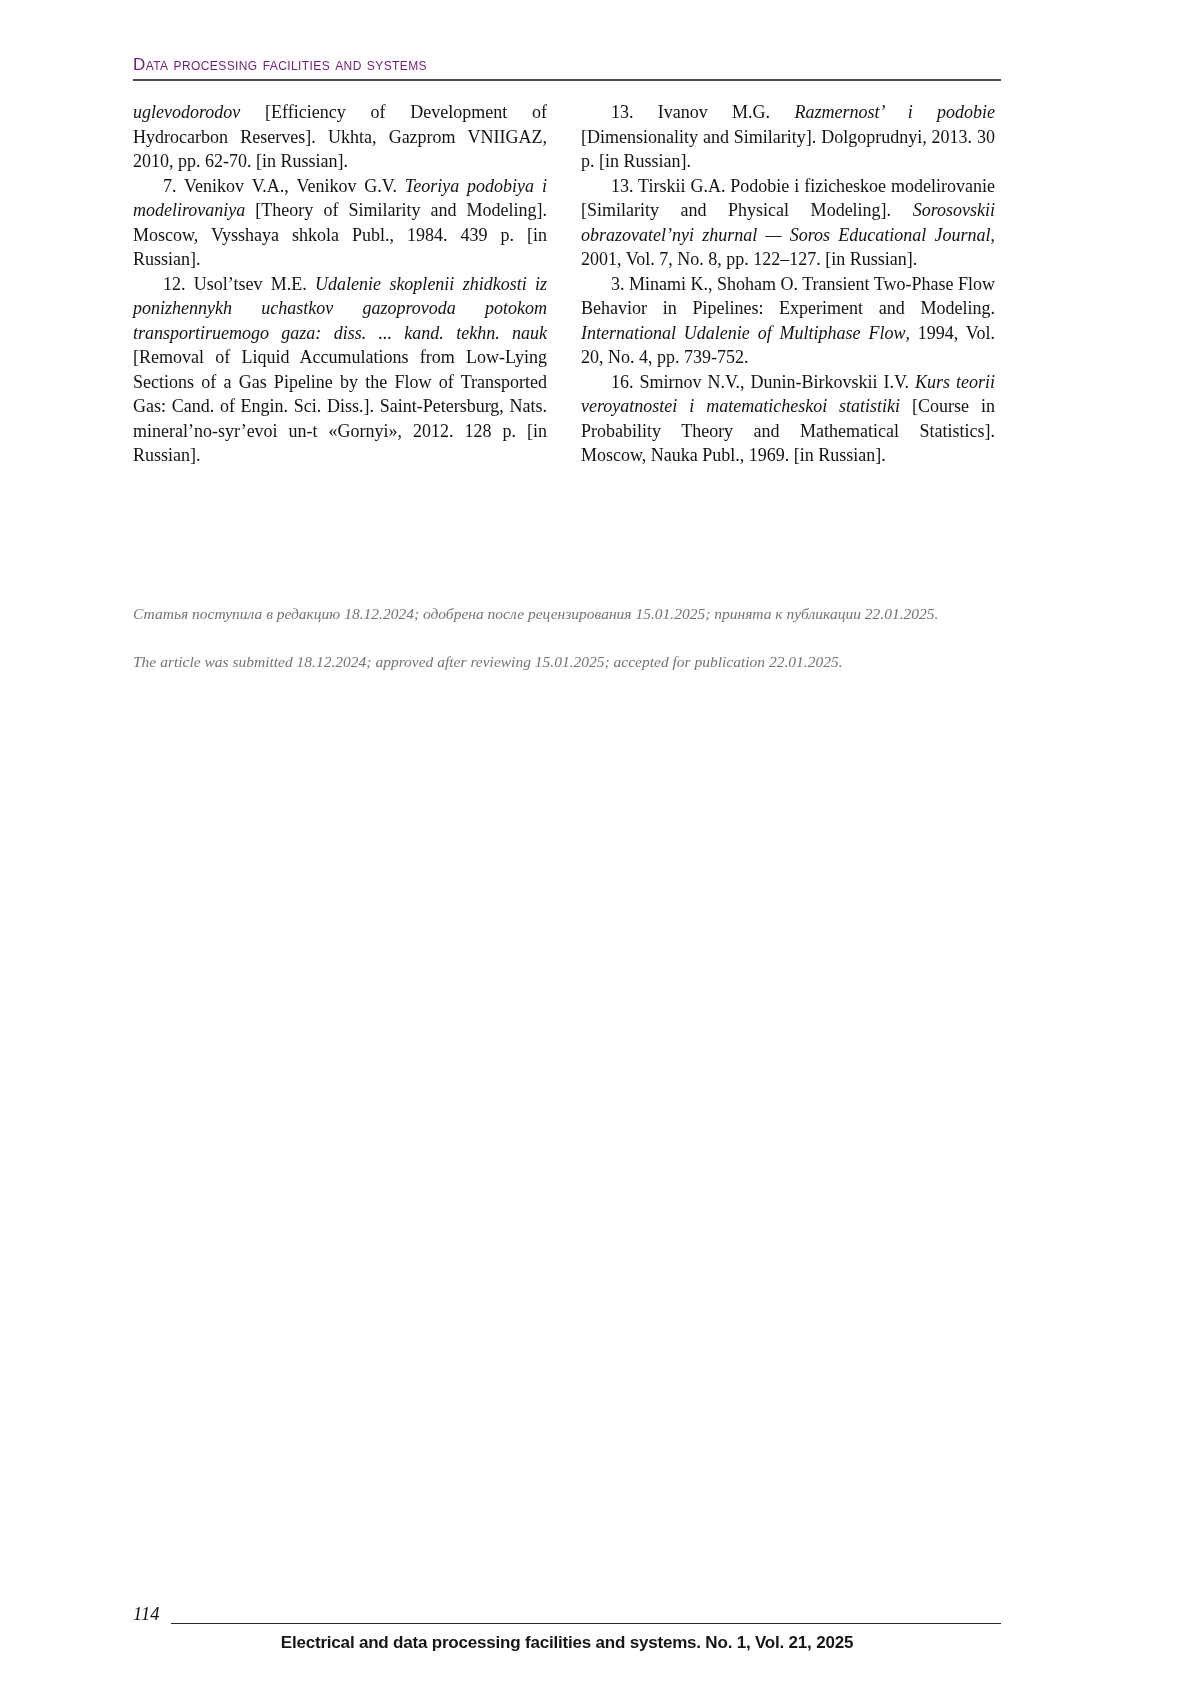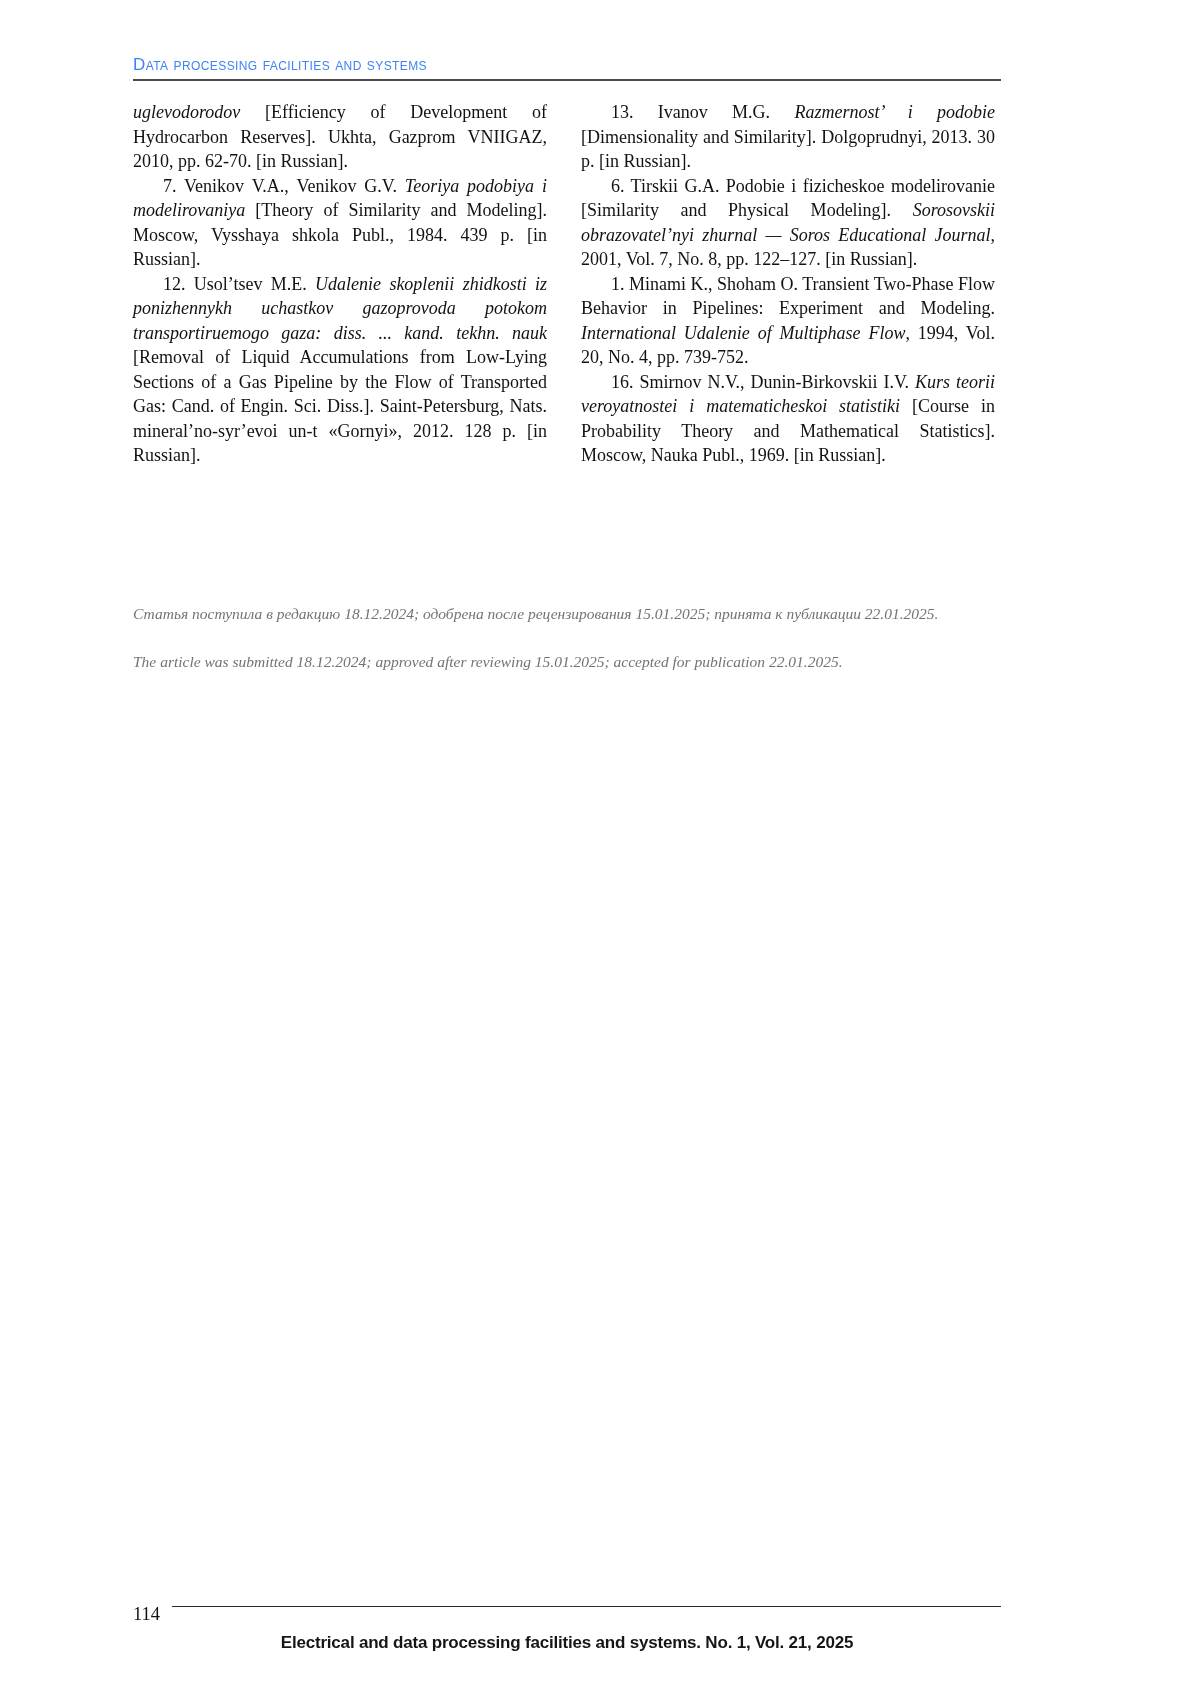--- a/index.html
+++ b/index.html
@@ -21,21 +21,21 @@
     position: absolute;
     top: 55px;
     left: 133px;
     width: 868px;
   }
   .running-head-text {
     font-family: "Liberation Sans", sans-serif;
     font-variant: small-caps;
     font-size: 17px;
     letter-spacing: 0.4px;
-    color: #3b82f6;
+    color: #701a75;
   }
   .head-rule {
     margin-top: 4px;
     border-top: 2px solid #4a4a4a;
     height: 0;
   }
   
   .columns {
     position: absolute;
     top: 100px;
@@ -75,21 +75,22 @@
   }
   
   .page-footer {
     position: absolute;
     top: 1605px;
     left: 133px;
     width: 868px;
   }
   .footer-rule-row {
     display: flex;
-    align-items: flex-start;
+    align-items: flex-end;
+    font-style: italic;
   }
   .page-number {
     font-size: 18.5px;
     padding-right: 12px;
     line-height: 1;
   }
   .footer-line {
     flex: 1;
     border-top: 1.8px solid #2a2a2a;
     height: 0;
@@ -116,22 +117,22 @@
   </header>
 
   <main class="columns">
     <div class="col" id="col-left">
         <p class="ref"><span class="it">uglevodorodov</span><span> [Efficiency of Development of Hydrocarbon Reserves]. Ukhta, Gazprom VNIIGAZ, 2010, pp. 62-70. [in Russian].</span></p>
         <p class="ref indent"><span>7. Venikov V.A., Venikov G.V. </span><span class="it">Teoriya podobiya i modelirovaniya</span><span> [Theory of Similarity and Modeling]. Moscow, Vysshaya shkola Publ., 1984. 439 p. [in Russian].</span></p>
         <p class="ref indent"><span>12. Usol’tsev M.E. </span><span class="it">Udalenie skoplenii zhidkosti iz ponizhennykh uchastkov gazoprovoda potokom transportiruemogo gaza: diss. ... kand. tekhn. nauk</span><span> [Removal of Liquid Accumulations from Low-Lying Sections of a Gas Pipeline by the Flow of Transported Gas: Cand. of Engin. Sci. Diss.]. Saint-Petersburg, Nats. mineral’no-syr’evoi un-t «Gornyi», 2012. 128 p. [in Russian].</span></p>
       </div>
     <div class="col" id="col-right">
         <p class="ref indent"><span>13. Ivanov M.G. </span><span class="it">Razmernost’ i podobie</span><span> [Dimensionality and Similarity]. Dolgoprudnyi, 2013. 30 p. [in Russian].</span></p>
-        <p class="ref indent"><span>6. Tirskii G.A. Podobie i fizicheskoe modelirovanie [Similarity and Physical Modeling]. </span><span class="it">Sorosovskii obrazovatel’nyi zhurnal — Soros Educational Journal</span><span>, 2001, Vol. 7, No. 8, pp. 122–127. [in Russian].</span></p>
-        <p class="ref indent"><span>1. Minami K., Shoham O. Transient Two-Phase Flow Behavior in Pipelines: Experiment and Modeling. </span><span class="it">International Udalenie of Multiphase Flow</span><span>, 1994, Vol. 20, No. 4, pp. 739-752.</span></p>
+        <p class="ref indent"><span>13. Tirskii G.A. Podobie i fizicheskoe modelirovanie [Similarity and Physical Modeling]. </span><span class="it">Sorosovskii obrazovatel’nyi zhurnal — Soros Educational Journal</span><span>, 2001, Vol. 7, No. 8, pp. 122–127. [in Russian].</span></p>
+        <p class="ref indent"><span>3. Minami K., Shoham O. Transient Two-Phase Flow Behavior in Pipelines: Experiment and Modeling. </span><span class="it">International Udalenie of Multiphase Flow</span><span>, 1994, Vol. 20, No. 4, pp. 739-752.</span></p>
         <p class="ref indent"><span>16. Smirnov N.V., Dunin-Birkovskii I.V. </span><span class="it">Kurs teorii veroyatnostei i matematicheskoi statistiki</span><span> [Course in Probability Theory and Mathematical Statistics]. Moscow, Nauka Publ., 1969. [in Russian].</span></p>
       </div>
   </main>
 
   <section class="notes">
     <p class="note">Статья поступила в редакцию 18.12.2024; одобрена после рецензирования 15.01.2025; принята к публикации 22.01.2025.</p>
     <p class="note">The article was submitted 18.12.2024; approved after reviewing 15.01.2025; accepted for publication 22.01.2025.</p>
   </section>
 
   <footer class="page-footer">

